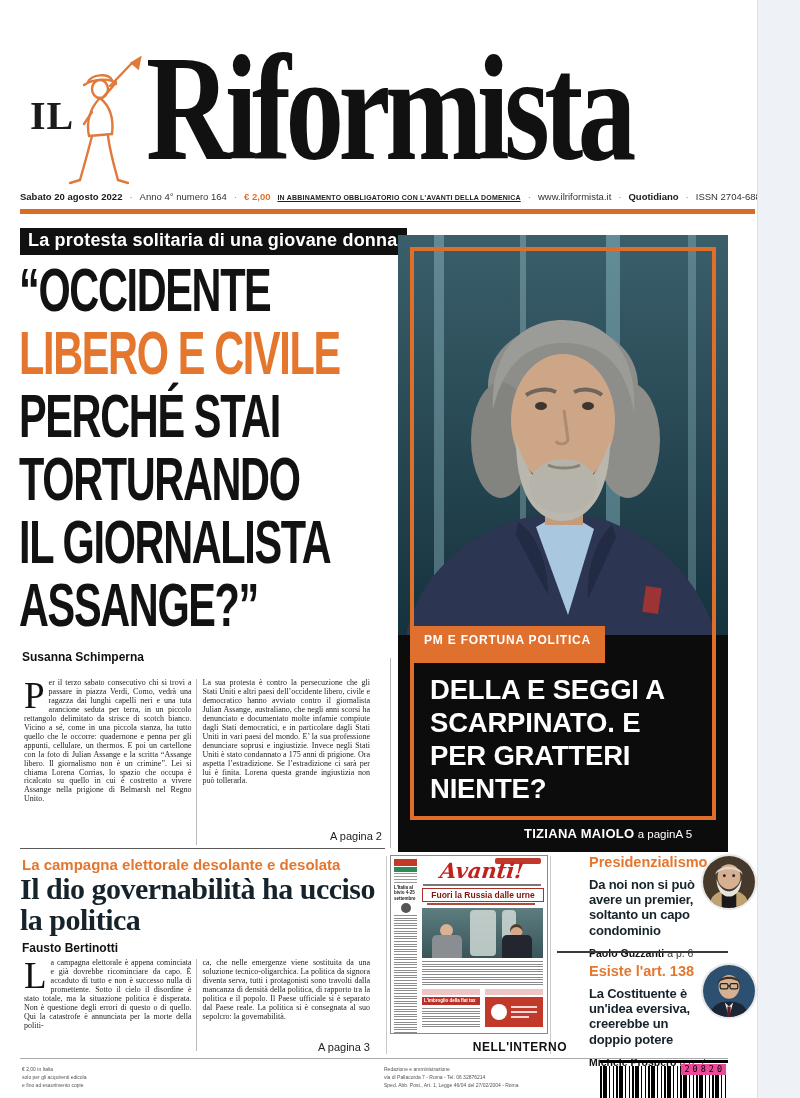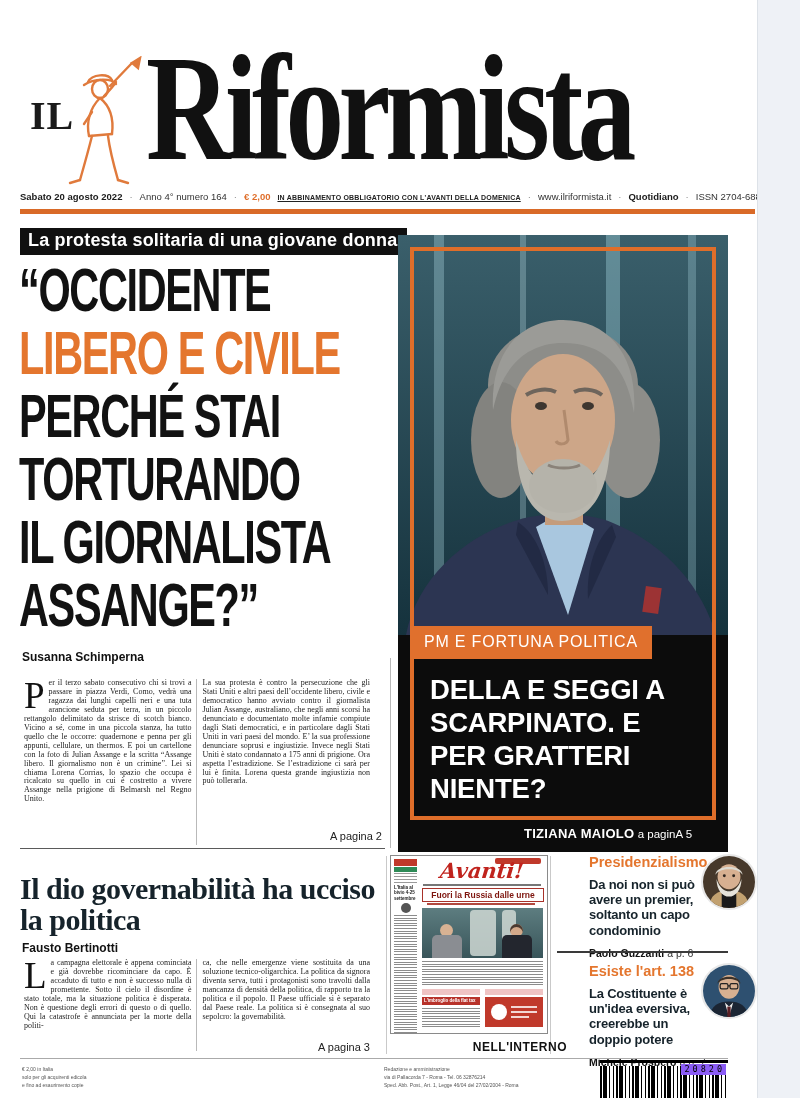--- a/index.html
+++ b/index.html
@@ -42,21 +42,21 @@
   .dropcap{float:left;font-family:"Liberation Serif",serif;font-size:37px;line-height:0.82;padding:2px 4px 0 0;color:#111;}
   .pageref{position:absolute;font-size:11px;color:#222;text-align:right;}
   .pr-lead{left:212px;top:830px;width:170px;}
   .vrule{position:absolute;width:1px;background:#b9b9b9;}
   .hrule{position:absolute;height:1px;background:#5a5a5a;}
 
   
   .feature{position:absolute;left:398px;top:235px;width:330px;height:617px;background:#0c0c0c;}
   .feature-photo{position:absolute;left:0;top:0;width:330px;height:400px;overflow:hidden;}
   .feature-border{position:absolute;left:12px;top:12px;right:12px;bottom:32px;border:4px solid #df6e2a;pointer-events:none;}
-  .feature-label{position:absolute;left:12px;top:391px;background:#e0702d;color:#fff;font-weight:normal;font-size:16px;letter-spacing:0.8px;padding:7px 14px 8px 14px;}
+  .feature-label{position:absolute;left:12px;top:391px;background:#e0702d;color:#fff;font-weight:bold;font-size:12px;letter-spacing:0.8px;padding:7px 14px 16px 14px;}
   .feature-headline{position:absolute;left:32px;top:438px;width:268px;color:#fff;font-weight:bold;font-size:27.5px;line-height:1.2;letter-spacing:-0.2px;}
   .feature-caption{position:absolute;left:0;bottom:11px;width:330px;text-align:center;color:#fff;font-size:11.5px;padding-left:45px;}
   .feature-caption b{font-size:13px;letter-spacing:0.3px;}
 
   
   .a2-kicker{position:absolute;left:22px;top:856px;font-size:15px;font-weight:bold;color:#e4762e;}
   .a2-headline{position:absolute;left:20px;top:874px;width:362px;font-family:"Liberation Serif",serif;font-weight:bold;font-size:30px;line-height:1.02;letter-spacing:-0.5px;color:#16232b;}
   .a2-byline{position:absolute;left:22px;top:941px;font-size:12px;font-weight:bold;color:#111;}
   .cols-a2{left:24px;top:959px;width:346px;}
   .pr-a2{left:200px;top:1041px;width:170px;}
@@ -100,21 +100,21 @@
 
   
   .foot-rule{position:absolute;left:20px;top:1058px;width:708px;height:1px;background:#aaa;}
   .fineprint{position:absolute;top:1066px;font-size:5px;line-height:1.55;color:#555;}
   .fp-left{left:22px;}
   .fp-center{left:384px;}
   .barcode-wrap{position:absolute;left:600px;top:1060px;width:128px;height:38px;}
   .barcode-topline{position:absolute;left:0;top:0;width:128px;height:3px;background:#000;}
   .barcode{position:absolute;left:0;top:6px;width:128px;height:32px;
     background:repeating-linear-gradient(90deg,#000 0 2px,#fff 2px 3px,#000 3px 7px,#fff 7px 9px,#000 9px 10px,#fff 10px 13px,#000 13px 14px,#fff 14px 16px);}
-  .barcode-num{position:absolute;right:2px;top:4px;background:#8b5cf6;padding:0 1px 1px 3px;font-family:"DejaVu Sans Mono",monospace;font-size:8.5px;letter-spacing:3px;color:#000;}
+  .barcode-num{position:absolute;right:2px;top:4px;background:#ec4899;padding:0 1px 1px 3px;font-family:"DejaVu Sans Mono",monospace;font-size:8.5px;letter-spacing:3px;color:#000;}
 </style>
 </head>
 <body>
 
 <div class="page">
 
   <div class="masthead">
     <div class="mh-prefix">IL</div>
     <svg class="mh-figure" viewBox="0 0 92 132">
       <g fill="none" stroke="#e07a3c" stroke-width="2.4" stroke-linecap="round">
@@ -213,20 +213,21 @@
         <path d="M150,230 C158,234 174,234 182,230" stroke="#8a8279" stroke-width="3" fill="none"></path>
         <path d="M95,175 C92,120 120,85 165,85 C212,85 240,122 236,178 C228,130 205,108 165,108 C128,108 104,132 95,175 Z" fill="#9b9b97"></path>
       </svg>
     </div>
     <div class="feature-border"></div>
     <div class="feature-label">PM E FORTUNA POLITICA</div>
     <div class="feature-headline">DELLA E SEGGI A SCARPINATO. E PER GRATTERI NIENTE?</div>
     <div class="feature-caption"><b>TIZIANA MAIOLO</b><span> a paginA 5</span></div>
   </div>
 
+  <div class="a2-kicker">La campagna elettorale desolante e desolata</div>
   <div class="a2-headline">Il dio governabilità ha ucciso la politica</div>
   <div class="a2-byline">Fausto Bertinotti</div>
   <div class="cols cols-a2">
     <div class="col"><span class="dropcap">L</span><span>a campagna elettorale è appena cominciata e già dovrebbe ricominciare da capo. È accaduto di tutto e non è successo nulla di promettente. Sotto il cielo il disordine è stato totale, ma la situazione politica è disperata. Non è questione degli errori di questo o di quello. Qui la catastrofe è annunciata per la morte della politi-</span></div>
     <div class="col">ca, che nelle emergenze viene sostituita da una soluzione tecnico-oligarchica. La politica da signora diventa serva, tutti i protagonisti sono travolti dalla mancanza di densità della politica, di rapporto tra la politica e il popolo. Il Paese ufficiale si è separato dal Paese reale. La politica si è consegnata al suo sepolcro: la governabilità.</div>
   </div>
   <div class="vrule" style="left:196px;top:959px;height:92px;"></div>
   <div class="pageref pr-a2">A pagina 3</div>
 
   <div class="vrule" style="left:386px;top:856px;height:198px;background:#c9c9c9;"></div>

